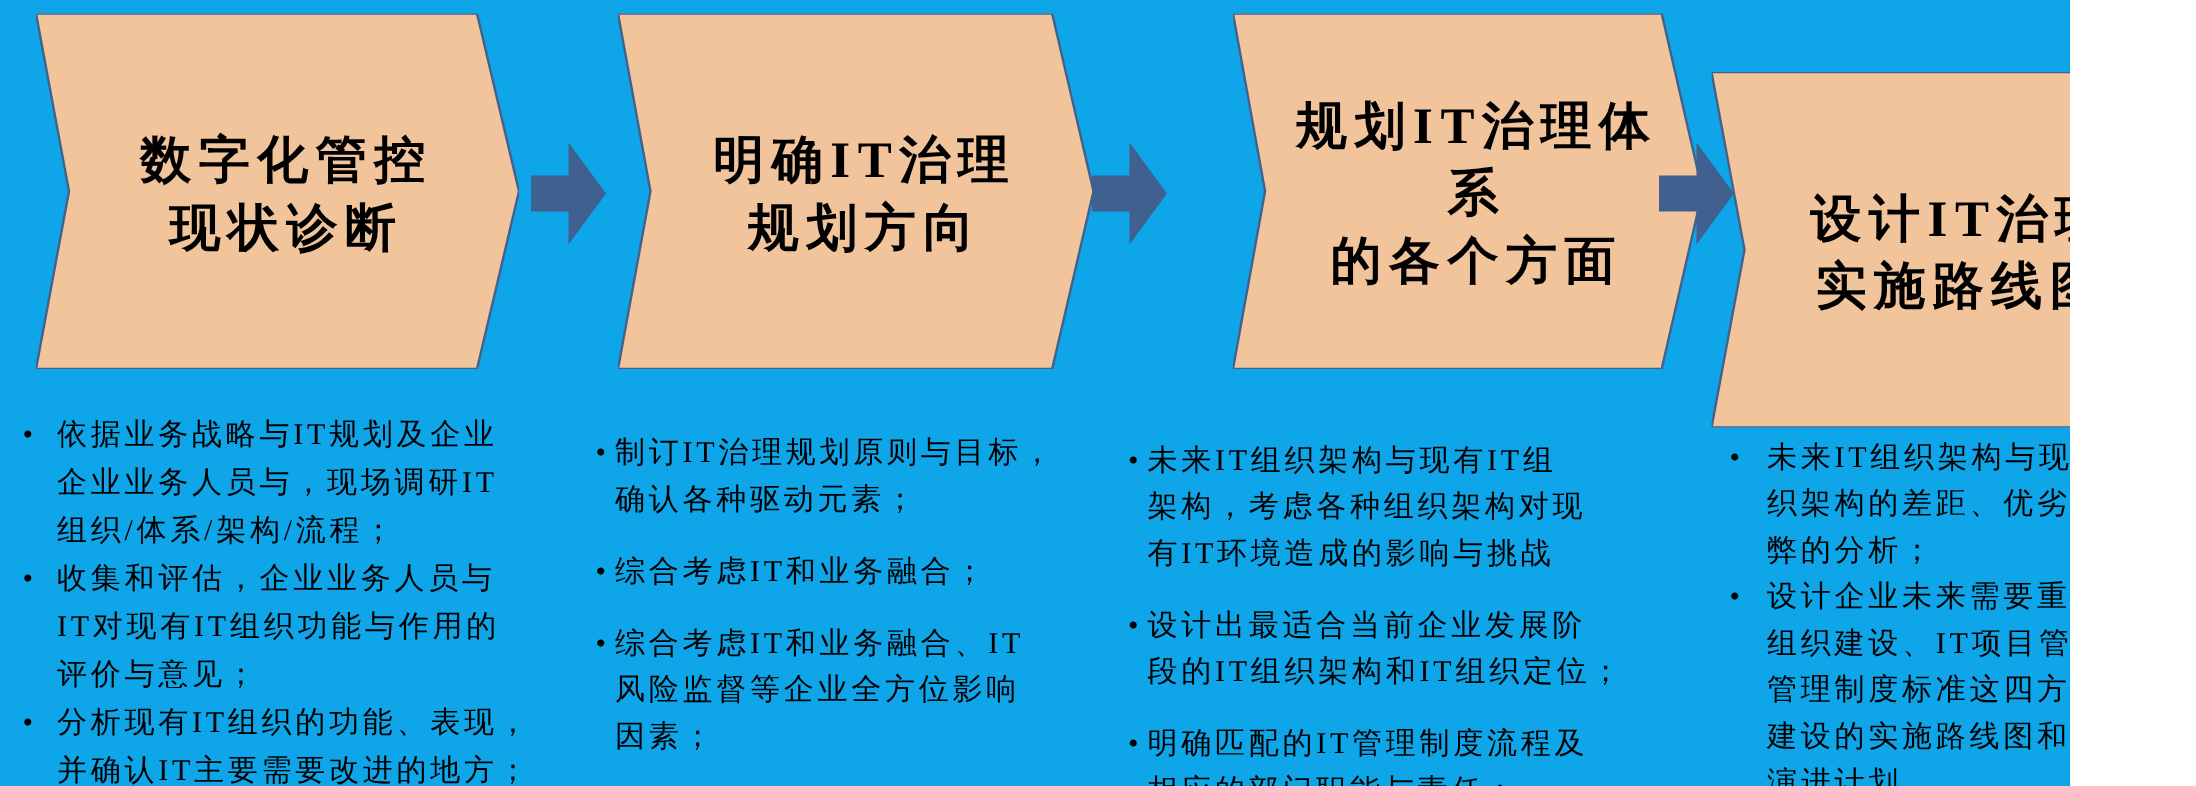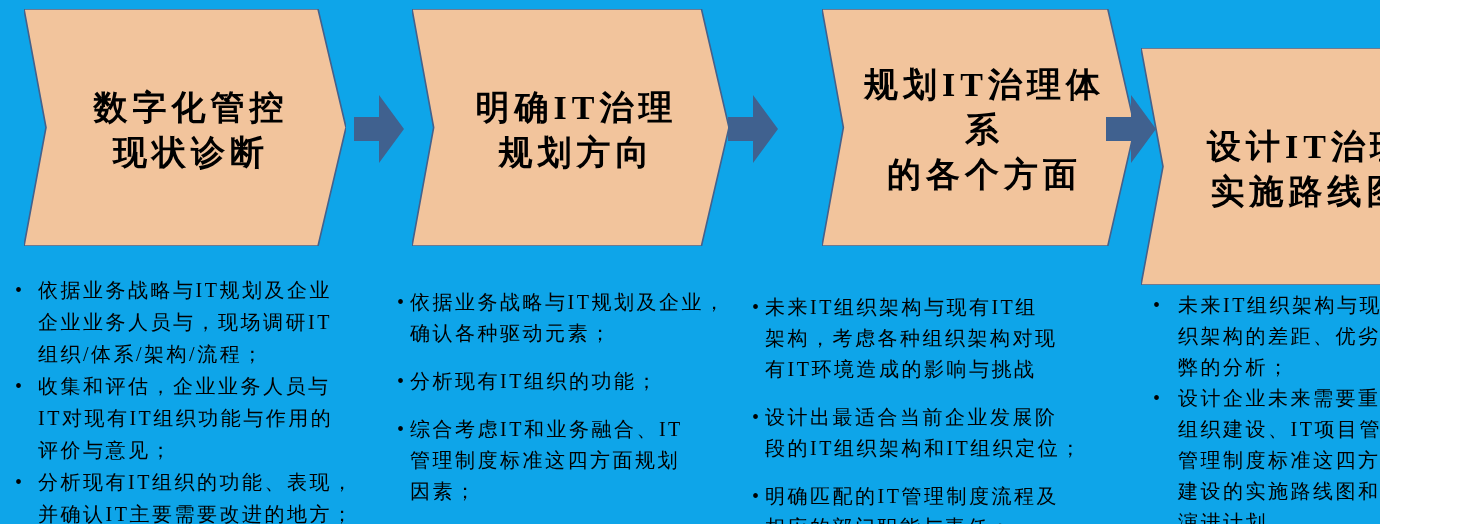--- a/index.html
+++ b/index.html
@@ -103,31 +103,31 @@
     <div class="note-item">
       <span class="marker">•</span>
       <span class="note-text">分析现有IT组织的功能、表现，
 并确认IT主要需要改进的地方；</span>
     </div>
   </div>
 
   <div class="notes" id="notes-2">
     <div class="note-item">
       <span class="marker">•</span>
-      <span class="note-text">依据业务战略与IT规划及企业，
+      <span class="note-text">制订IT治理规划原则与目标，
 确认各种驱动元素；</span>
     </div>
     <div class="note-item">
       <span class="marker">•</span>
-      <span class="note-text">分析现有IT组织的功能；</span>
+      <span class="note-text">综合考虑IT和业务融合；</span>
     </div>
     <div class="note-item">
       <span class="marker">•</span>
       <span class="note-text">综合考虑IT和业务融合、IT
-管理制度标准这四方面规划
+风险监督等企业全方位影响
 因素；</span>
     </div>
 
   </div>
 
   <div class="notes" id="notes-3">
     <div class="note-item">
       <span class="marker">•</span>
       <span class="note-text">未来IT组织架构与现有IT组
 架构，考虑各种组织架构对现

